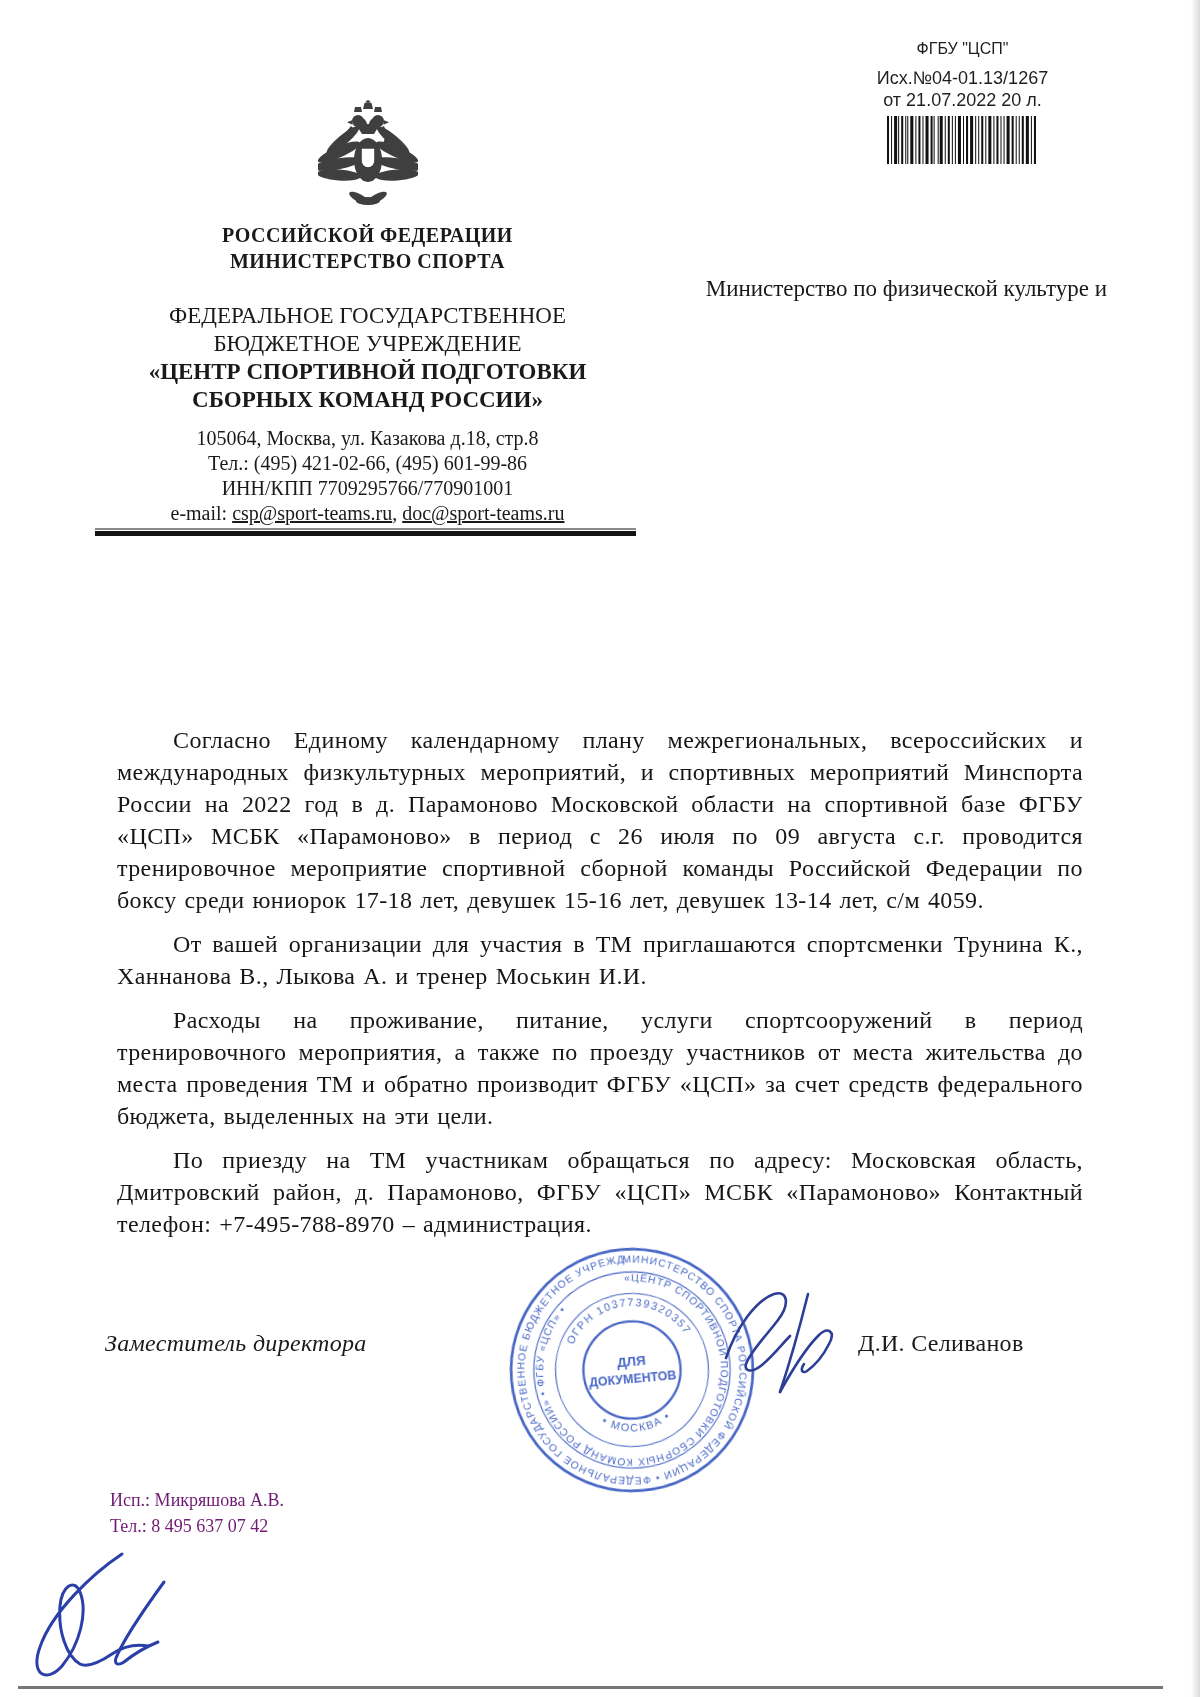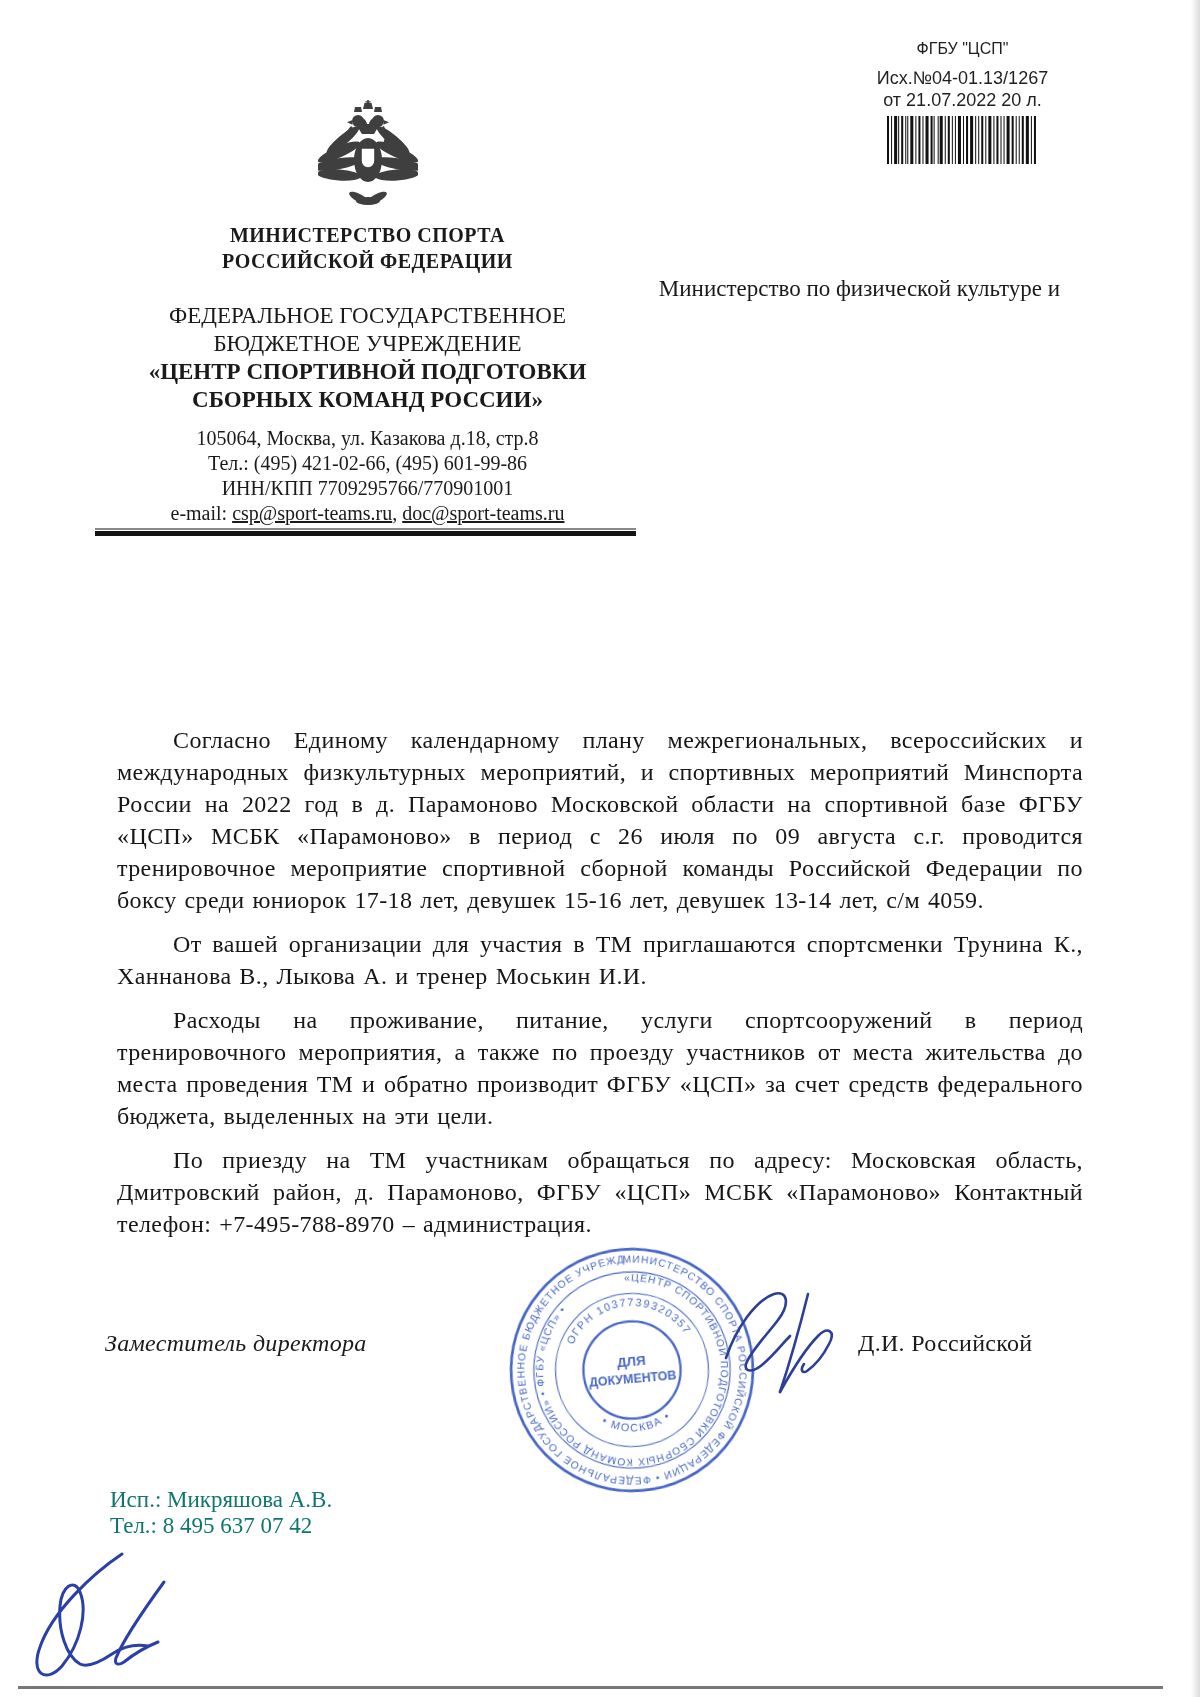--- a/index.html
+++ b/index.html
@@ -17,34 +17,34 @@
   .eagle{display:block;margin:0 auto;width:100px;height:118px;filter:blur(.2px);}
   .ministry{font-size:20px;font-weight:bold;line-height:26px;letter-spacing:.5px;margin-top:6px;}
   .orgtype{font-size:23px;line-height:28px;margin-top:28px;}
   .orgname{font-size:23px;font-weight:bold;line-height:28px;}
   .addr{font-size:20px;line-height:25px;margin-top:12px;}
   .u{text-decoration:underline;}
   .divider{position:absolute;left:95px;top:528px;width:541px;height:9px;}
   .divider .thin{height:2px;background:#8a8a8a;}
   .divider .thick{height:5px;background:#141414;margin-top:1px;}
   
-  .recipient{position:absolute;left:612px;top:274px;width:495px;text-align:center;
+  .recipient{position:absolute;left:612px;top:274px;width:495px;text-align:right;
              font-size:23px;line-height:30px;color:#191919;}
   
   .body{position:absolute;left:105px;top:712px;width:990px;font-size:24px;line-height:32px;
         text-align:justify;letter-spacing:.4px;word-spacing:1.5px;color:#161616;}
   .body p{margin:12px;text-indent:56px;text-align-last:left;}
   
   .sig-position{position:absolute;left:105px;top:1330px;font-size:24px;letter-spacing:.3px;font-style:italic;}
   .sig-name{position:absolute;left:858px;top:1330px;font-size:24px;letter-spacing:.3px;}
   .stamp{position:absolute;left:508px;top:1246px;width:248px;height:248px;
          transform:rotate(-5deg);opacity:.9;filter:blur(.3px);}
   .autograph{position:absolute;left:716px;top:1286px;width:155px;height:118px;}
   
-  .footer{position:absolute;left:110px;top:1487px;font-size:23px;line-height:26px;color:#0f766e;}
+  .footer{position:absolute;left:110px;top:1487px;font-size:18px;line-height:26px;color:#701a75;}
   .penmark{position:absolute;left:22px;top:1552px;width:175px;height:140px;}
   
   .edge-right{position:absolute;right:0;top:0;width:9px;height:100%;
               background:linear-gradient(to right,rgba(0,0,0,0),rgba(0,0,0,.14));}
   .edge-bottom{position:absolute;left:18px;top:1686px;width:1145px;height:3px;
                background:#4a4a4a;opacity:.75;}
 </style>
 </head>
 <body>
 
@@ -126,22 +126,22 @@
         <path d="M45,11 h10 l-1.5,-6 h-7 z"></path>
         <path d="M49.2,2 h1.6 v3.5 h-1.6 z"></path>
         <path d="M47.5,3.2 h5 v1.4 h-5 z"></path>
         <path d="M33,28 L20,44 l1.8,1.5 L35,30 z"></path>
         <circle cx="69" cy="43" r="3"></circle>
         <path d="M66,28 l4.5,12 -1.8,0.8 -4.5,-12 z"></path>
       </g>
       <path d="M43,50 h14 v13 a7,7 0 0 1 -14,0 z" fill="#ffffff" stroke="#3f3f3f" stroke-width="1.6"></path>
     </svg>
     <div class="ministry">
+      <div>РОССИЙСКОЙ ФЕДЕРАЦИИ</div>
       <div>МИНИСТЕРСТВО СПОРТА</div>
-      <div>РОССИЙСКОЙ ФЕДЕРАЦИИ</div>
     </div>
     <div class="orgtype">
       <div>ФЕДЕРАЛЬНОЕ ГОСУДАРСТВЕННОЕ</div>
       <div>БЮДЖЕТНОЕ УЧРЕЖДЕНИЕ</div>
     </div>
     <div class="orgname">
       <div>«ЦЕНТР СПОРТИВНОЙ ПОДГОТОВКИ</div>
       <div>СБОРНЫХ КОМАНД РОССИИ»</div>
     </div>
     <div class="addr">
@@ -162,21 +162,21 @@
   </div>
 
   <div class="body">
     <p>Согласно Единому календарному плану межрегиональных, всероссийских и международных физкультурных мероприятий, и спортивных мероприятий Минспорта России на 2022 год в д. Парамоново Московской области на спортивной базе ФГБУ «ЦСП» МСБК «Парамоново» в период с 26 июля по 09 августа с.г. проводится тренировочное мероприятие спортивной сборной команды Российской Федерации по боксу среди юниорок 17-18 лет, девушек 15-16 лет, девушек 13-14 лет, с/м 4059.</p>
     <p>От вашей организации для участия в ТМ приглашаются спортсменки Трунина К., Ханнанова В., Лыкова А. и тренер Моськин И.И.</p>
     <p>Расходы на проживание, питание, услуги спортсооружений в период тренировочного мероприятия, а также по проезду участников от места жительства до места проведения ТМ и обратно производит ФГБУ «ЦСП» за счет средств федерального бюджета, выделенных на эти цели.</p>
     <p>По приезду на ТМ участникам обращаться по адресу: Московская область, Дмитровский район, д. Парамоново, ФГБУ «ЦСП» МСБК «Парамоново» Контактный телефон: +7-495-788-8970 – администрация.</p>
   </div>
 
   <div class="sig-position">Заместитель директора</div>
-  <div class="sig-name">Д.И. Российской</div>
+  <div class="sig-name">Д.И. Селиванов</div>
 
   <svg class="stamp" viewBox="0 0 240 240">
     <defs>
       <path id="ring1" d="M120,16 a104,104 0 1 1 -0.02,0" fill="none"></path>
       <path id="ring2" d="M120,34 a86,86 0 1 1 -0.02,0" fill="none"></path>
       <path id="ring3" d="M58,120 a62,62 0 0 1 124,0" fill="none"></path>
       <path id="ring4" d="M75,158 a58,58 0 0 0 90,0" fill="none"></path>
     </defs>
     <g stroke="#3356bf" fill="none">
       <circle cx="120" cy="120" r="117" stroke-width="2.6"></circle>

